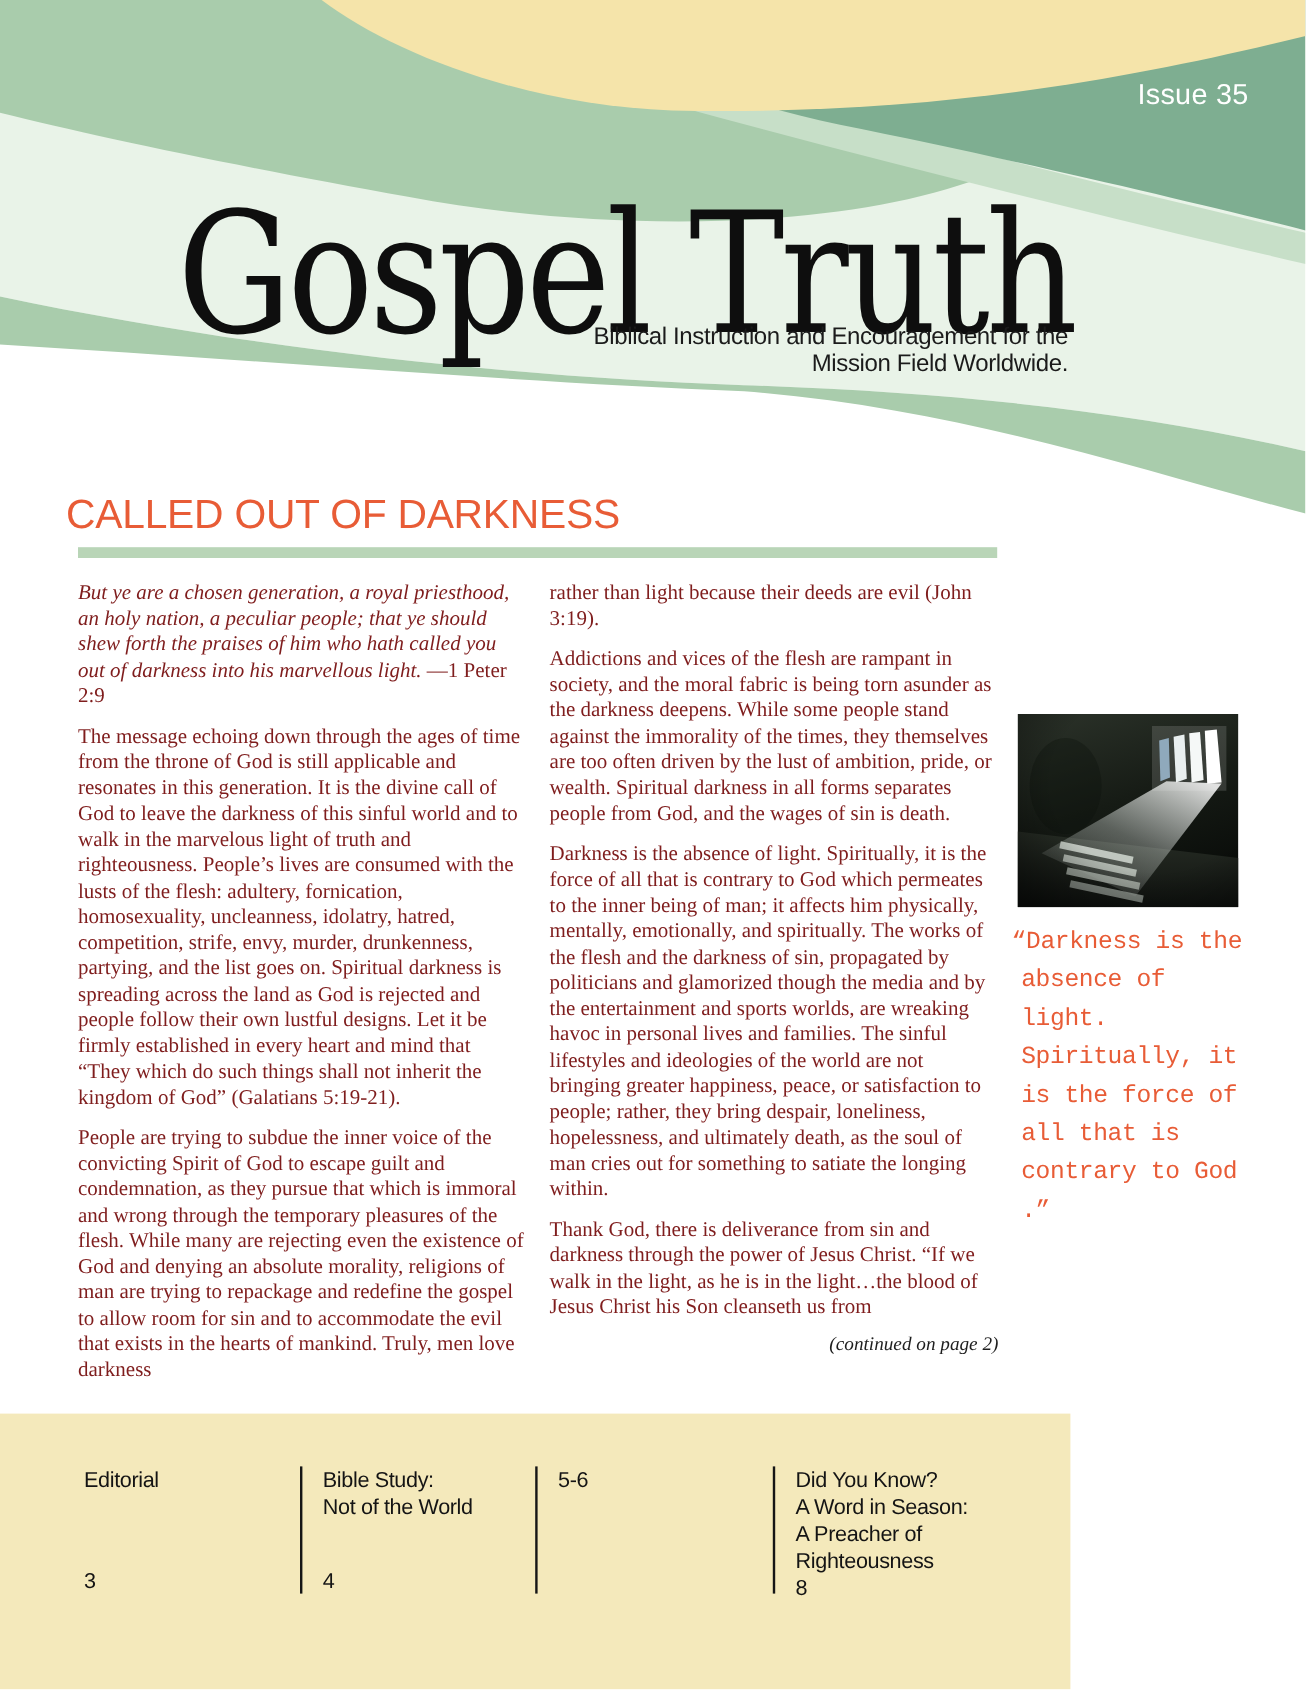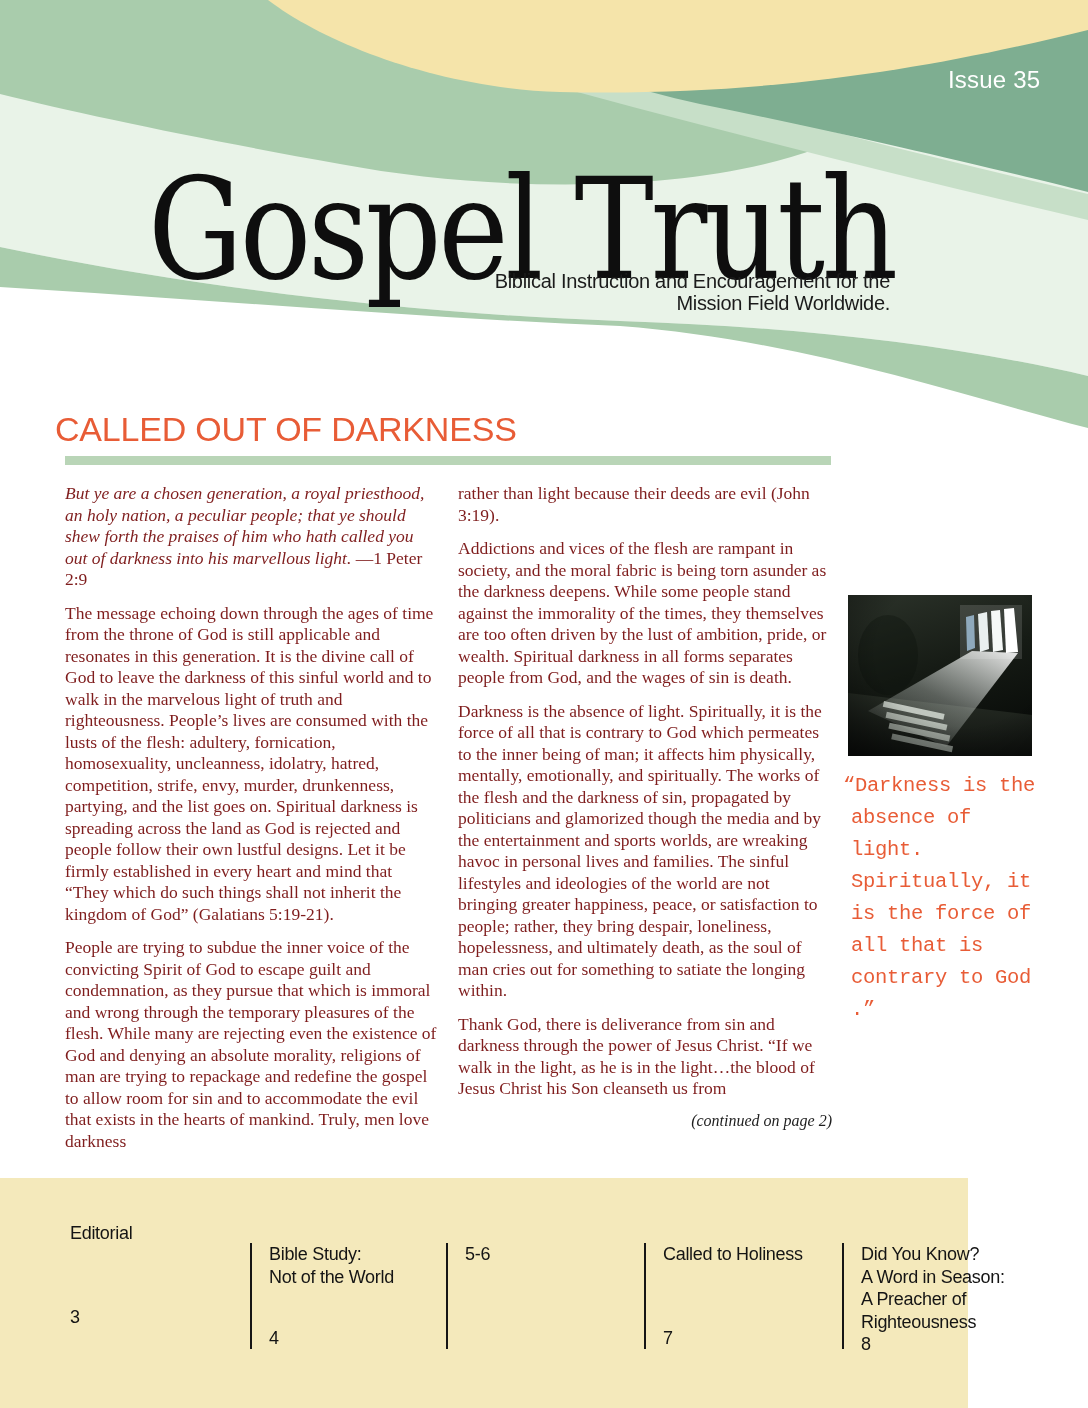--- a/index.html
+++ b/index.html
@@ -48,37 +48,37 @@
     margin-top:2px;
   }
   .cell-figure { position:absolute; left:848px; top:595px; width:184px; height:161px; }
   .pull-quote {
     position:absolute; left:843px; top:770px; width:198px;
     font-family:Liberation Mono, monospace; font-size:20.5px; line-height:32px;
     color:#E85C36; letter-spacing:-0.3px; padding-left:8px; text-indent:-8px;
   }
   
   .toc-band {
-    position:absolute; left:0; top:1178px; width:968px; height:230px;
+    position:absolute; left:0; top:1178px; width:892px; height:230px;
     background:#F4E9BB;
     text-decoration:underline;
   }
   .toc-inner { position:absolute; left:70px; top:44px; display:flex; }
   .toc-col {
     box-sizing:border-box; height:106px;
     display:flex; flex-direction:column; justify-content:space-between;
     font-family:"Liberation Sans", sans-serif; font-size:18px; line-height:22.5px;
     color:#141414; letter-spacing:-0.3px;
   }
   .toc-col.w1 { width:180px; }
   .toc-col.w2 { width:196px; }
   .toc-col.w3 { width:198px; }
   .toc-col.w4 { width:198px; }
   .toc-col.w5 { width:240px; }
-  .toc-col.divided { border-left:2px solid #161616; padding-left:17px;margin-top:21px; }
+  .toc-col.divided { border-left:2px solid #161616; padding-left:17px; }
   .toc-title { white-space:pre-line; }
 </style>
 </head>
 <body>
 
 <div class="page">
 
   <svg class="header-waves" width="1088" height="432" viewBox="0 0 1088 432" aria-hidden="true">
     <path fill="#E9F3E8" d="M0,0 H1088 V376 C950,344 800,327 620,321 C420,314 200,289 0,247 Z"></path>
     <path fill="#A9CCAC" d="M0,0 H900 C880,58 856,108 818,148 C700,193 500,194 340,164 C200,139 80,114 0,94 Z"></path>
@@ -162,24 +162,20 @@
         <div class="toc-page">3</div>
       </div>
       <div class="toc-col w2 divided">
         <div class="toc-title">Bible Study:
 Not of the World</div>
         <div class="toc-page">4</div>
       </div>
       <div class="toc-col w3 divided">
         <div class="toc-page">5-6</div>
       </div>
-      <div class="toc-col w4 divided">
-        <div class="toc-title">Called to Holiness</div>
-        <div class="toc-page">7</div>
-      </div>
       <div class="toc-col w5 divided">
         <div class="toc-title">Did You Know?
 A Word in Season:
 A Preacher of
 Righteousness</div>
         <div class="toc-page">8</div>
       </div>
     </div>
   </div>
 

